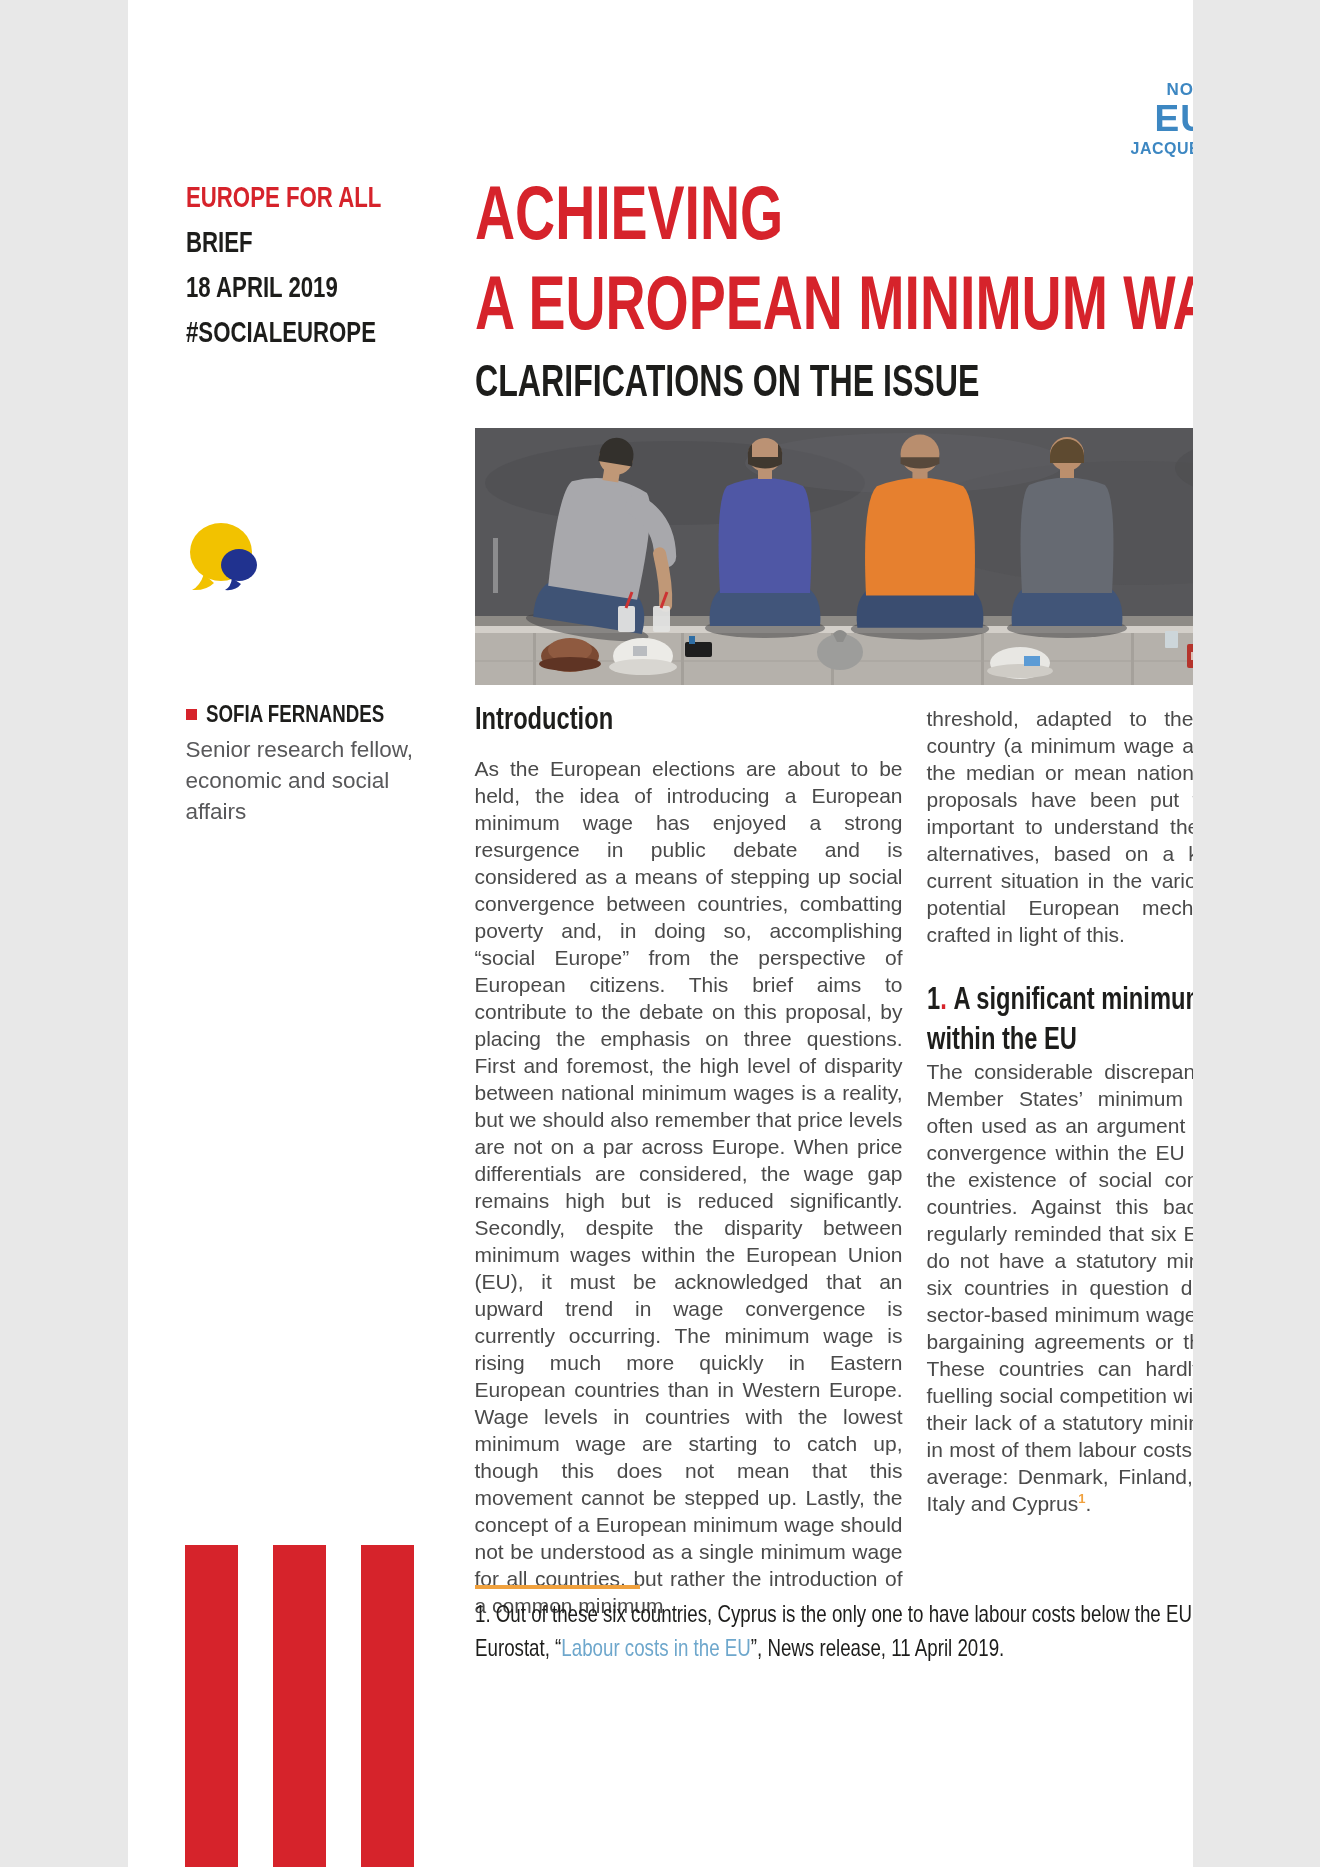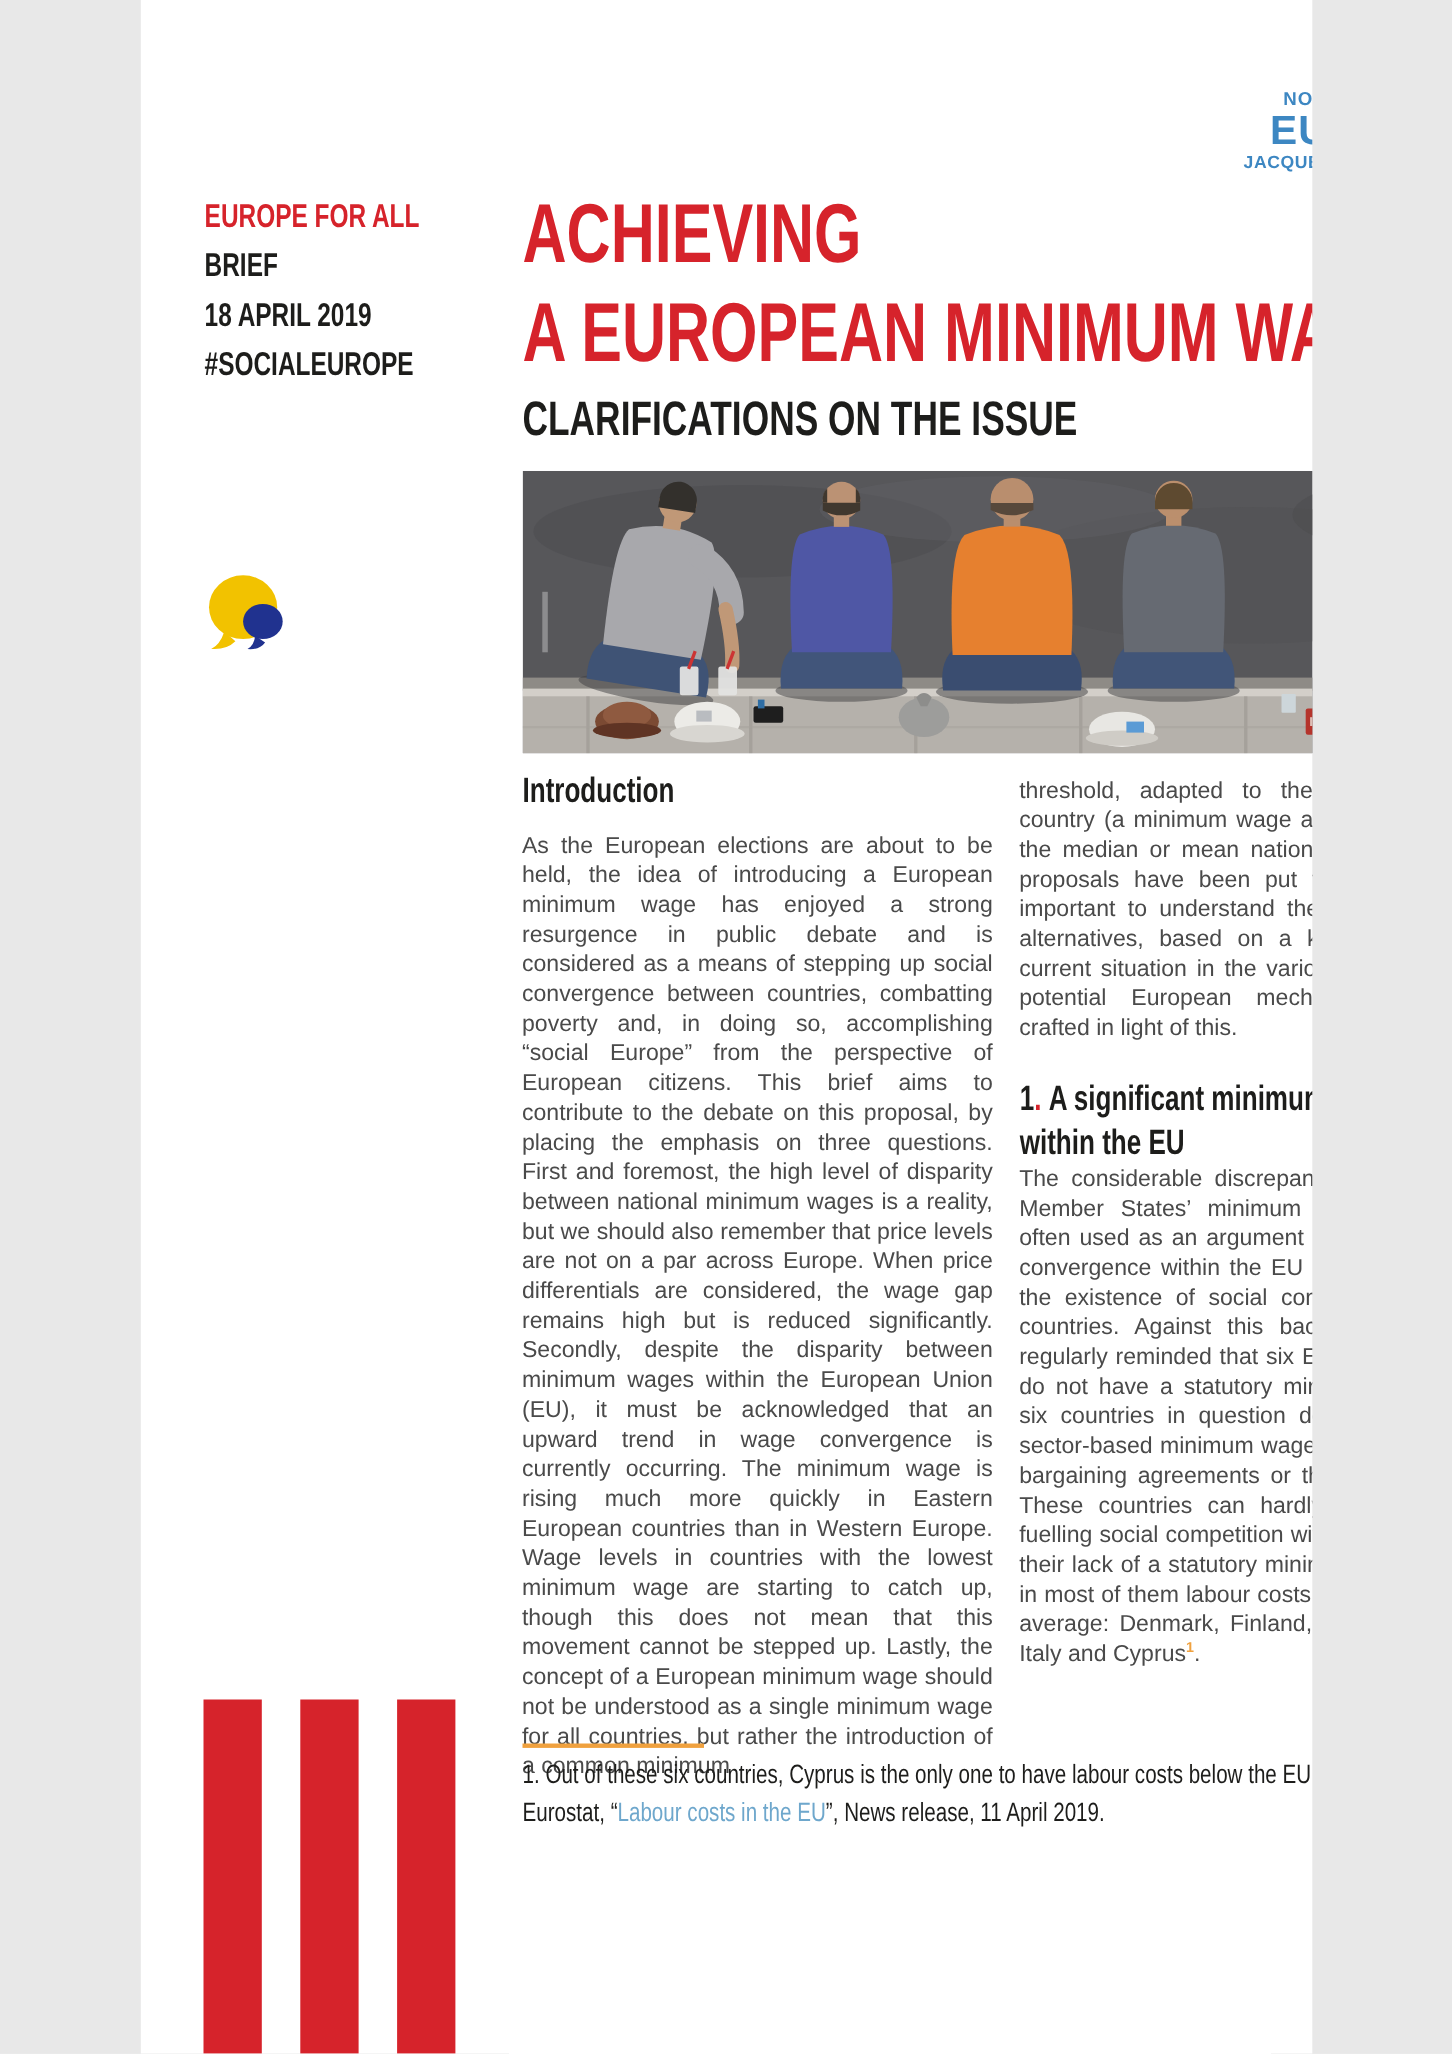--- a/index.html
+++ b/index.html
@@ -241,20 +241,31 @@
 
   <div class="abs elections">
     <svg width="220" height="100" viewBox="0 0 220 100">
       <ellipse cx="33" cy="36" rx="31" ry="29" fill="#f2c200"></ellipse>
       <path d="M16,58 q-4,12 -12,16 q14,1 22,-7 z" fill="#f2c200"></path>
       <ellipse cx="51" cy="49" rx="18" ry="16" fill="#20328f"></ellipse>
       <path d="M44,62 q-1,9 -7,12 q11,1 16,-6 z" fill="#20328f"></path>
     </svg>
   </div>
 
+  <div class="abs author">
+    <div class="author-name">
+      <span class="sq"></span>
+      <span class="cond">SOFIA FERNANDES</span>
+    </div>
+    <div class="author-role">
+      <div>Senior research fellow,</div>
+      <div>economic and social</div>
+      <div>affairs</div>
+    </div>
+  </div>
 
   <div class="abs article">
     <div class="col1">
       <h2><span class="cond">Introduction</span></h2>
       <p>As the European elections are about to be held, the idea of introducing a European minimum wage has enjoyed a strong resurgence in public debate and is considered as a means of stepping up social convergence between countries, combatting poverty and, in doing so, accomplishing “social Europe” from the perspective of European citizens. This brief aims to contribute to the debate on this proposal, by placing the emphasis on three questions. First and foremost, the high level of disparity between national minimum wages is a reality, but we should also remember that price levels are not on a par across Europe. When price differentials are considered, the wage gap remains high but is reduced significantly. Secondly, despite the disparity between minimum wages within the European Union (EU), it must be acknowledged that an upward trend in wage convergence is currently occurring. The minimum wage is rising much more quickly in Eastern European countries than in Western Europe. Wage levels in countries with the lowest minimum wage are starting to catch up, though this does not mean that this movement cannot be stepped up. Lastly, the concept of a European minimum wage should not be understood as a single minimum wage for all countries, but rather the introduction of a common minimum</p>
     </div>
     <div class="col2">
       <p class="cont">threshold, adapted to the reality in each country (a minimum wage as a percentage of the median or mean national wage). Various proposals have been put forward and it is important to understand the impact of these alternatives, based on a knowledge of the current situation in the various countries. The potential European mechanism must be crafted in light of this.</p>
       <h2 class="sec"><span>1</span><span class="reddot">.</span><span class="rest">A significant minimum wage gap within the EU</span></h2>
       <p class="body2"><span>The considerable discrepancies between EU Member States’ minimum wage levels are often used as an argument in favour of social convergence within the EU or to demonstrate the existence of social competition between countries. Against this backdrop, it is also regularly reminded that six EU Member States do not have a statutory minimum wage. The six countries in question do have, however, sector-based minimum wages set by collective bargaining agreements or through legislation. These countries can hardly be accused of fuelling social competition within the EU due to their lack of a statutory minimum wage, in that in most of them labour costs are above the EU average: Denmark, Finland, Sweden, Austria, Italy and Cyprus</span><sup class="fnref">1</sup><span>.</span></p>

